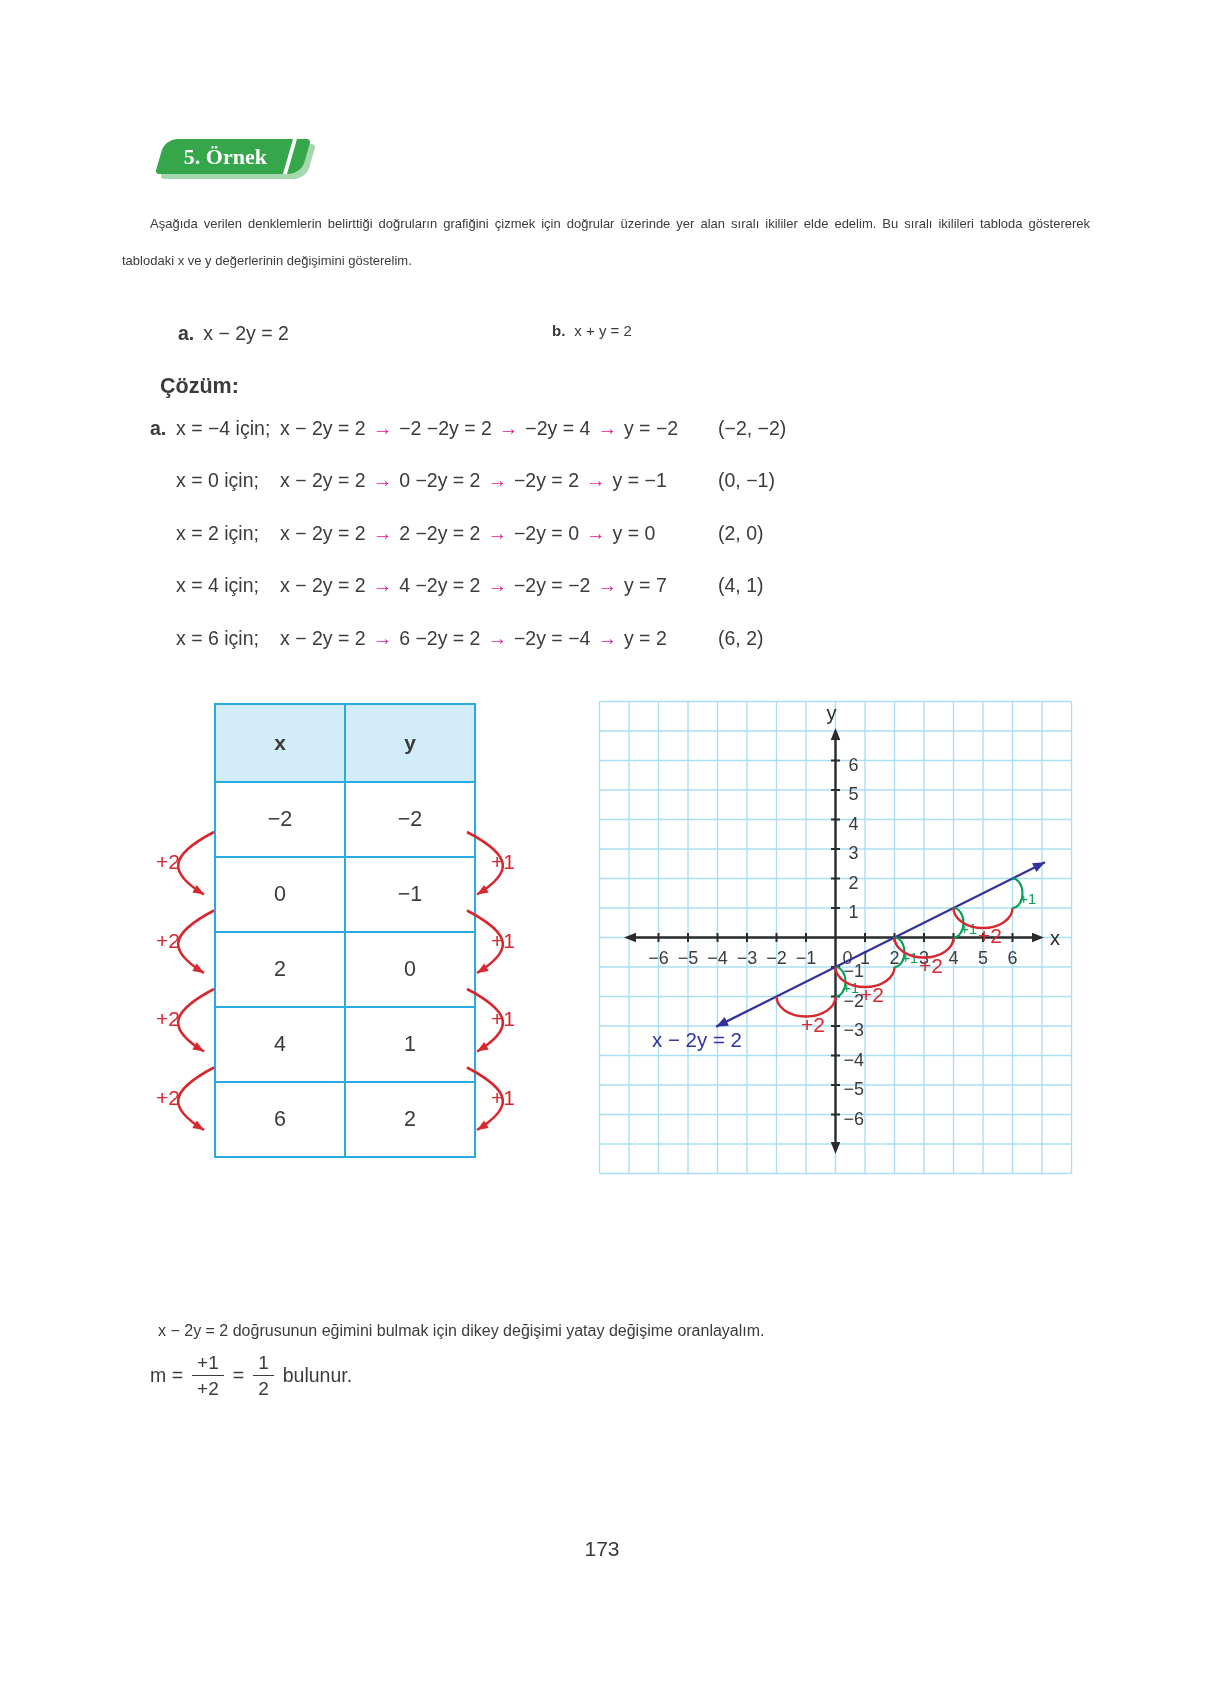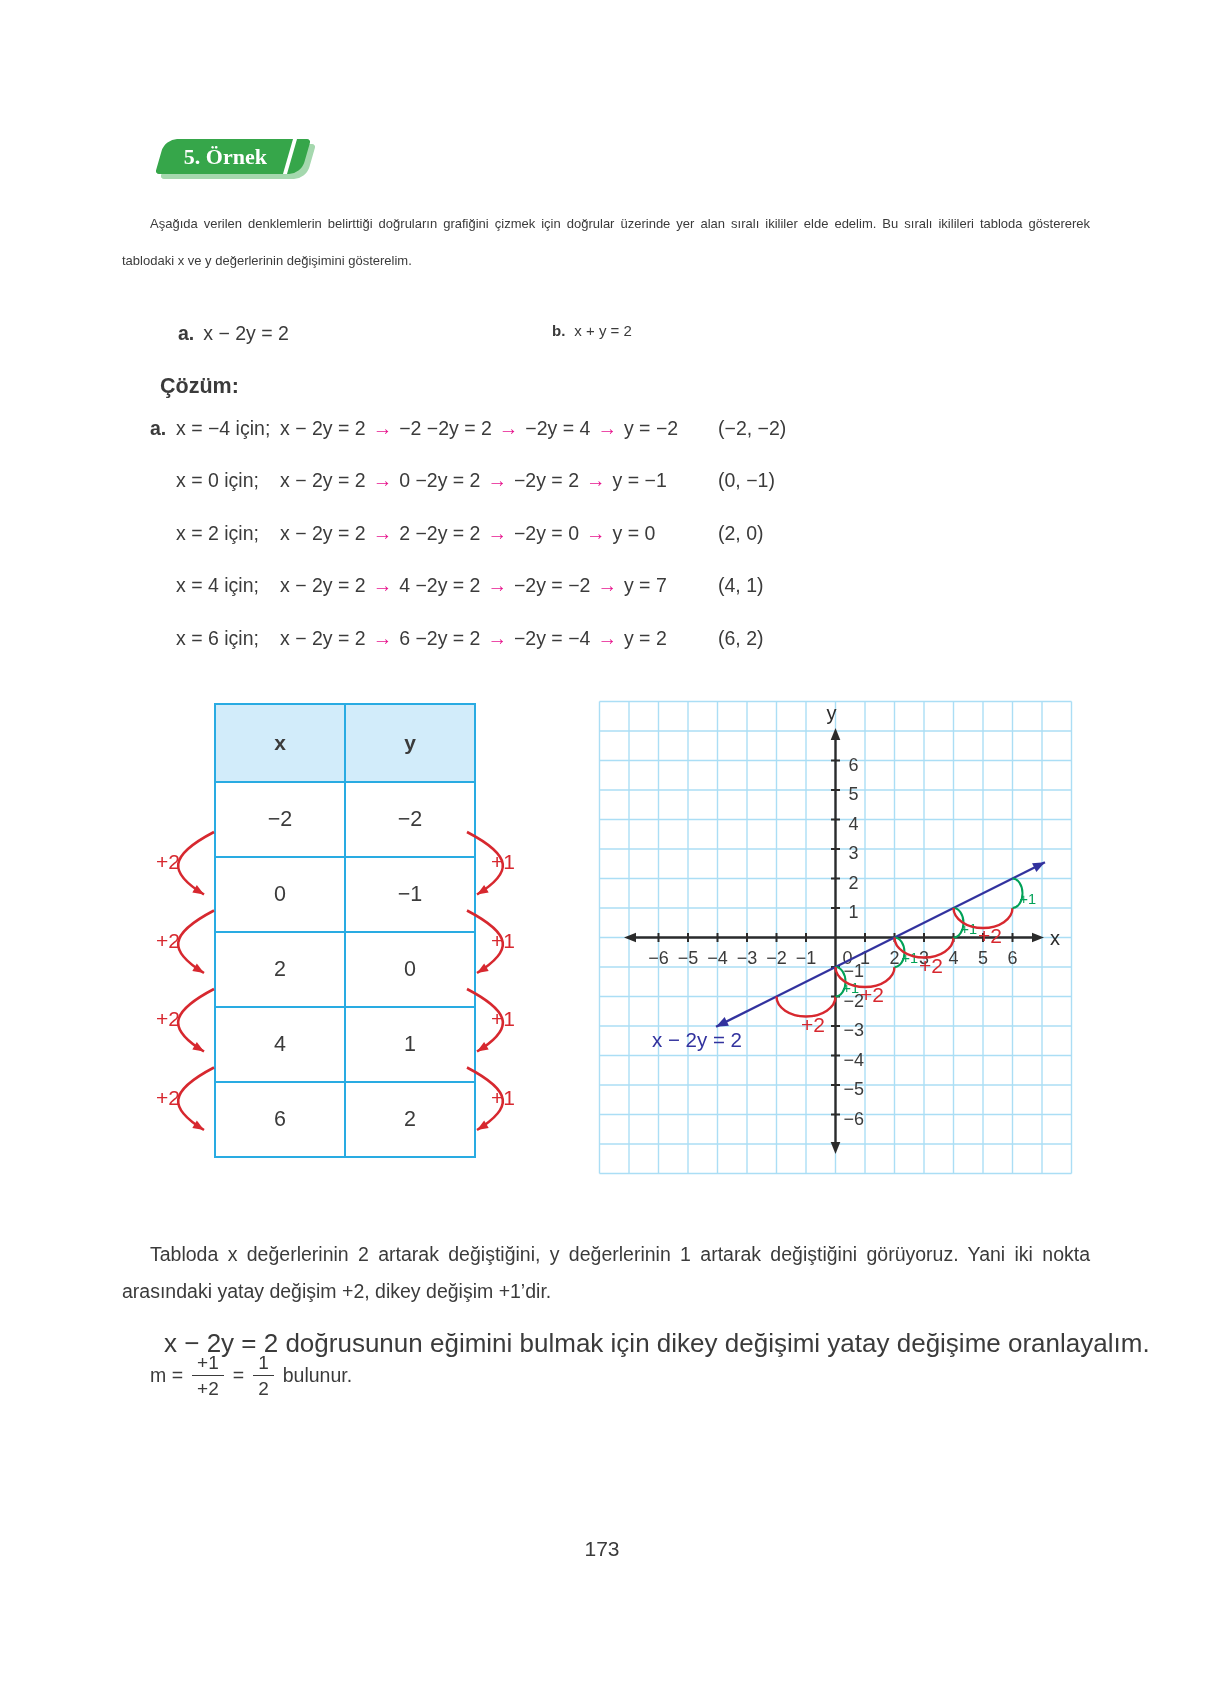--- a/index.html
+++ b/index.html
@@ -35,21 +35,21 @@
 
   
   #value-table{position:absolute;left:214px;top:703px;border-collapse:collapse;}
   #value-table th,#value-table td{border:2.5px solid var(--table-border);width:126px;text-align:center;}
   #value-table th{height:74px;background:var(--table-header-fill);font-size:21px;}
   #value-table td{height:71px;font-size:21.5px;}
 
   
   .closing1{left:122px;top:1236px;width:968px;font-size:19.5px;line-height:37px;
     text-align:justify;text-indent:28px;margin:0;}
-  .closing2{left:150px;top:1314px;font-size:26px;margin:14px;}
+  .closing2{left:150px;top:1314px;font-size:16px;margin:8px;}
   .formula{left:150px;top:1352px;display:flex;align-items:center;gap:9px;font-size:19.5px;}
   .frac{display:inline-flex;flex-direction:column;align-items:center;line-height:21px;font-size:19px;}
   .frac .num{border-bottom:1.8px solid var(--body-text);padding:0 5px 2px;}
   .frac .den{padding-top:2px;}
   .pageno{left:0;top:1537px;width:1204px;text-align:center;font-size:21px;}
 
   svg{position:absolute;overflow:visible;}
   svg text{font-family:"Liberation Sans",sans-serif;}
 </style>
 </head>
@@ -251,21 +251,20 @@
       <path d="M 296.5 237.5 A 29.5 20 0 0 0 355.5 237.5" stroke="#d7282f" stroke-width="2.4" fill="none"></path>
       <text x="333" y="272.5" text-anchor="middle" fill="#d7282f" font-size="21">+2</text>
       <path d="M 355.5 208 A 10 14.75 0 0 1 355.5 237.5" stroke="#00a157" stroke-width="2" fill="none"></path>
       <text x="362.5" y="233.5" fill="#00a157" font-size="14.5">+1</text>
       <path d="M 355.5 208 A 29.5 20 0 0 0 414.5 208" stroke="#d7282f" stroke-width="2.4" fill="none"></path>
       <text x="392" y="243" text-anchor="middle" fill="#d7282f" font-size="21">+2</text>
       <path d="M 414.5 178.5 A 10 14.75 0 0 1 414.5 208" stroke="#00a157" stroke-width="2" fill="none"></path>
       <text x="421.5" y="204" fill="#00a157" font-size="14.5">+1</text>
     </svg>
 
-  <p class="closing1 abs">Tabloda x değerlerinin 2 artarak değiştiğini, y değerlerinin 1 artarak değiştiğini görüyoruz. Yani iki nokta arasındaki yatay değişim +2, dikey değişim +1’dir.</p>
   <p class="closing2 abs">x − 2y = 2 doğrusunun eğimini bulmak için dikey değişimi yatay değişime oranlayalım.</p>
 
   <div class="formula abs">
     <span>m =</span>
     <span class="frac">
       <span class="num">+1</span>
       <span class="den">+2</span>
     </span>
     <span>=</span>
     <span class="frac">

